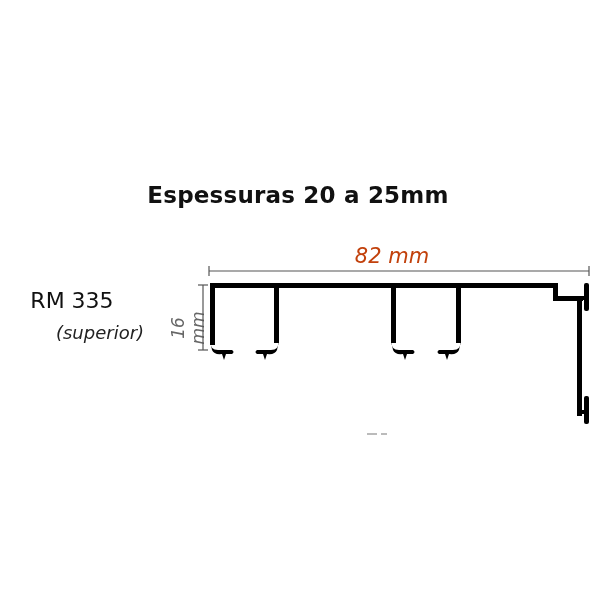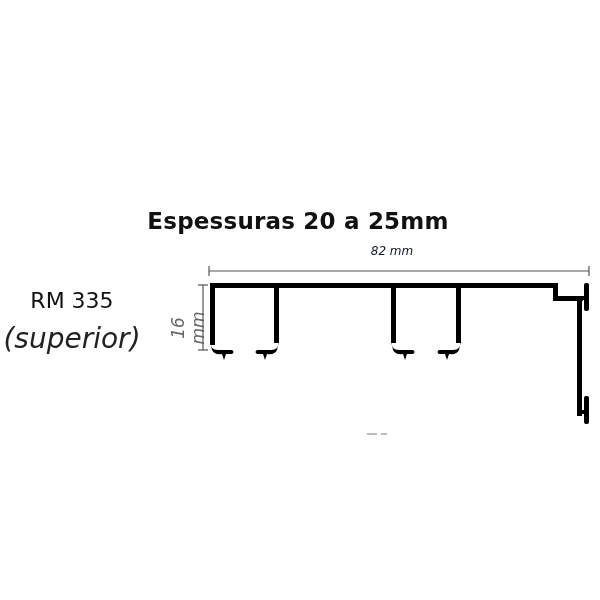--- a/index.html
+++ b/index.html
@@ -1,20 +1,20 @@
 <!DOCTYPE html>
 <html><head>
   <meta charset="utf-8">
   <style>
     html, body { margin: 0; padding: 0; background: #ffffff; }
     body { width: 600px; height: 600px; position: relative; overflow: hidden; font-family: "DejaVu Sans", sans-serif; color: #111; }
-    .title { position: absolute; left: 0; width: 596px; top: 182px; text-align: center; font-weight: bold; font-size: 23px; letter-spacing: 0.2px; color: #111; margin-top: 26px; }
+    .title { position: absolute; left: 0; width: 596px; top: 182px; text-align: center; font-weight: bold; font-size: 23px; letter-spacing: 0.2px; color: #111; }
     .model { position: absolute; left: 0; width: 144px; top: 288px; text-align: center; font-weight: normal; font-size: 22px; color: #111; }
-    .model-sub { position: absolute; left: 0; width: 144px; top: 322px; text-align: center; font-style: italic; font-size: 28px; color: #222; }
-    .dim-width { position: absolute; left: 340px; width: 104px; top: 244px; text-align: center; font-style: italic; font-size: 12px; color: #0f172a; }
+    .model-sub { position: absolute; left: 0; width: 144px; top: 322px; text-align: center; font-style: italic; font-size: 18px; color: #222; padding-left: 28px; }
+    .dim-width { position: absolute; left: 340px; width: 104px; top: 244px; text-align: center; font-style: italic; font-size: 21px; color: #c2410c; }
     .dim-height { position: absolute; left: 158px; top: 308px; width: 60px; text-align: center; font-style: italic; font-size: 17px; color: #666; transform: rotate(-90deg); transform-origin: center; }
     svg.drawing { position: absolute; left: 0; top: 0; }
   </style>
 </head>
 <body>
 
 <div class="title">Espessuras 20 a 25mm</div>
 <div class="model">RM 335</div>
 <div class="model-sub">(superior)</div>
 

